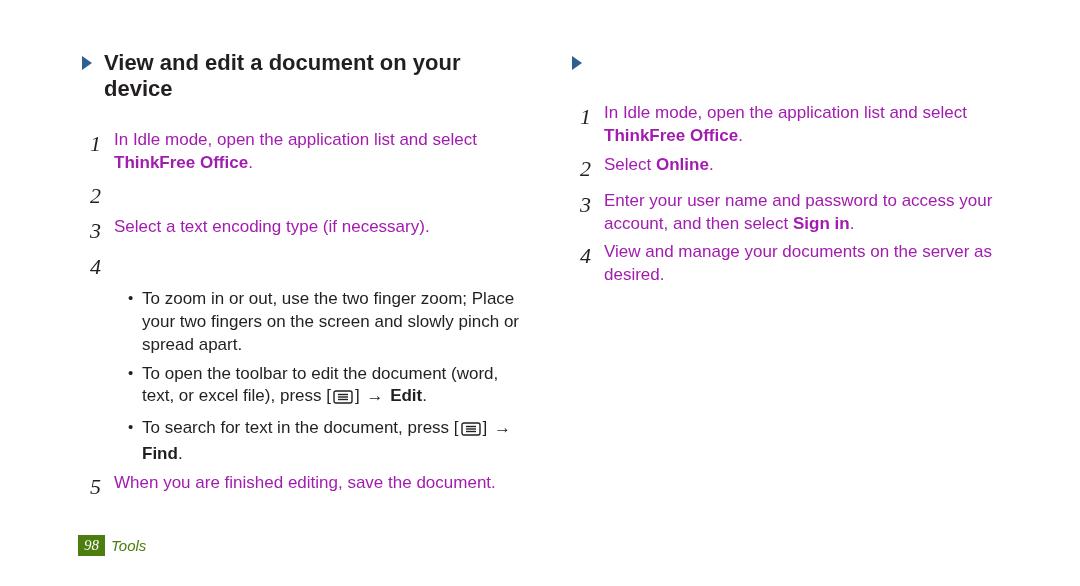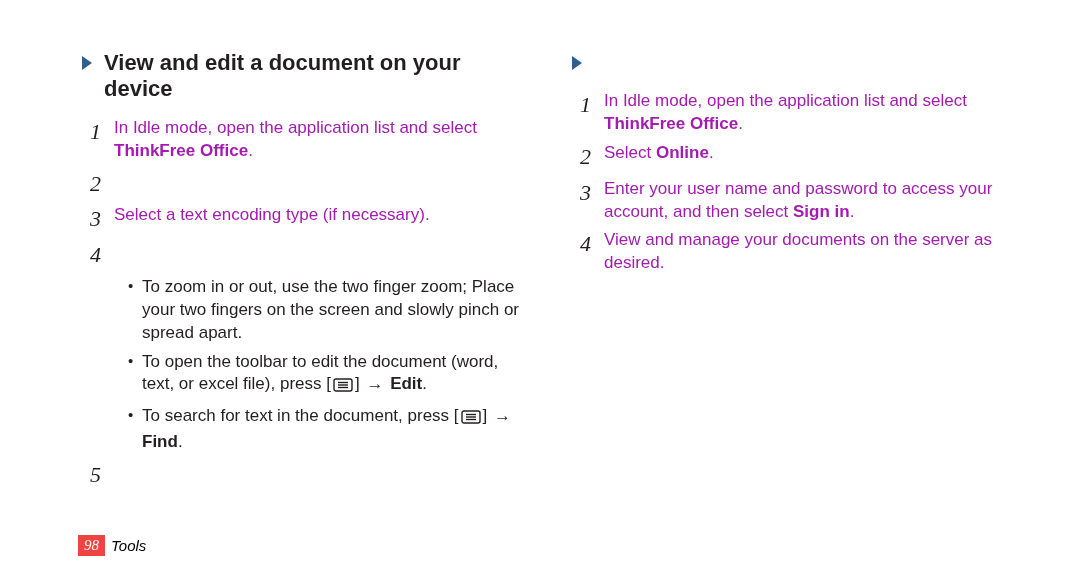--- a/index.html
+++ b/index.html
@@ -14,21 +14,21 @@
     display: flex;
     padding: 50px 60px 0 80px;
     gap: 40px;
   }
   .col {
     width: 450px;
   }
   .heading {
     display: flex;
     align-items: flex-start;
-    margin-bottom: 14px;
+    margin-bottom: 26px;
   }
   .chevron {
     flex: 0 0 auto;
     margin-right: 8px;
     margin-top: 4px;
   }
   .heading-text {
     font-size: 22px;
     font-weight: 700;
     line-height: 1.2;
@@ -75,31 +75,31 @@
   }
   .footer {
     position: absolute;
     left: 78px;
     bottom: 30px;
     display: flex;
     align-items: center;
     font-size: 15px;
   }
   .page-num {
-    background: #ef4444;
+    background: #4d7c0f;
     color: #fff;
     padding: 2px 6px;
     font-style: italic;
     font-family: Georgia, serif;
     margin-right: 6px;
     font-size: 15px;
   }
   .footer-label {
     font-style: italic;
-    color: #000000;
+    color: #4d7c0f;
   }
 </style>
 </head>
 <body>
 
 <div class="page">
 
   <div class="col">
     <div class="heading">
       <span class="chevron">
@@ -154,20 +154,21 @@
                 <line x1="5" y1="4.5" x2="15" y2="4.5" stroke="#231f20" stroke-width="1.4"></line>
                 <line x1="5" y1="7" x2="15" y2="7" stroke="#231f20" stroke-width="1.4"></line>
                 <line x1="5" y1="9.5" x2="15" y2="9.5" stroke="#231f20" stroke-width="1.4"></line>
               </svg></span><span>] </span><span class="arrow">→</span><b> Find</b><span>.</span>
         </span>
       </div>
     </div>
 
     <div class="step">
       <span class="step-num">5</span>
+      <span class="step-body">When you are finished editing, save the document.</span>
     </div>
   </div>
 
   <div class="col">
     <div class="heading">
       <span class="chevron">
         <svg width="16" height="18" viewBox="0 0 16 18">
             <polygon points="2,2 12,9 2,16" fill="#2f5f8f"></polygon>
           </svg>
       </span>

